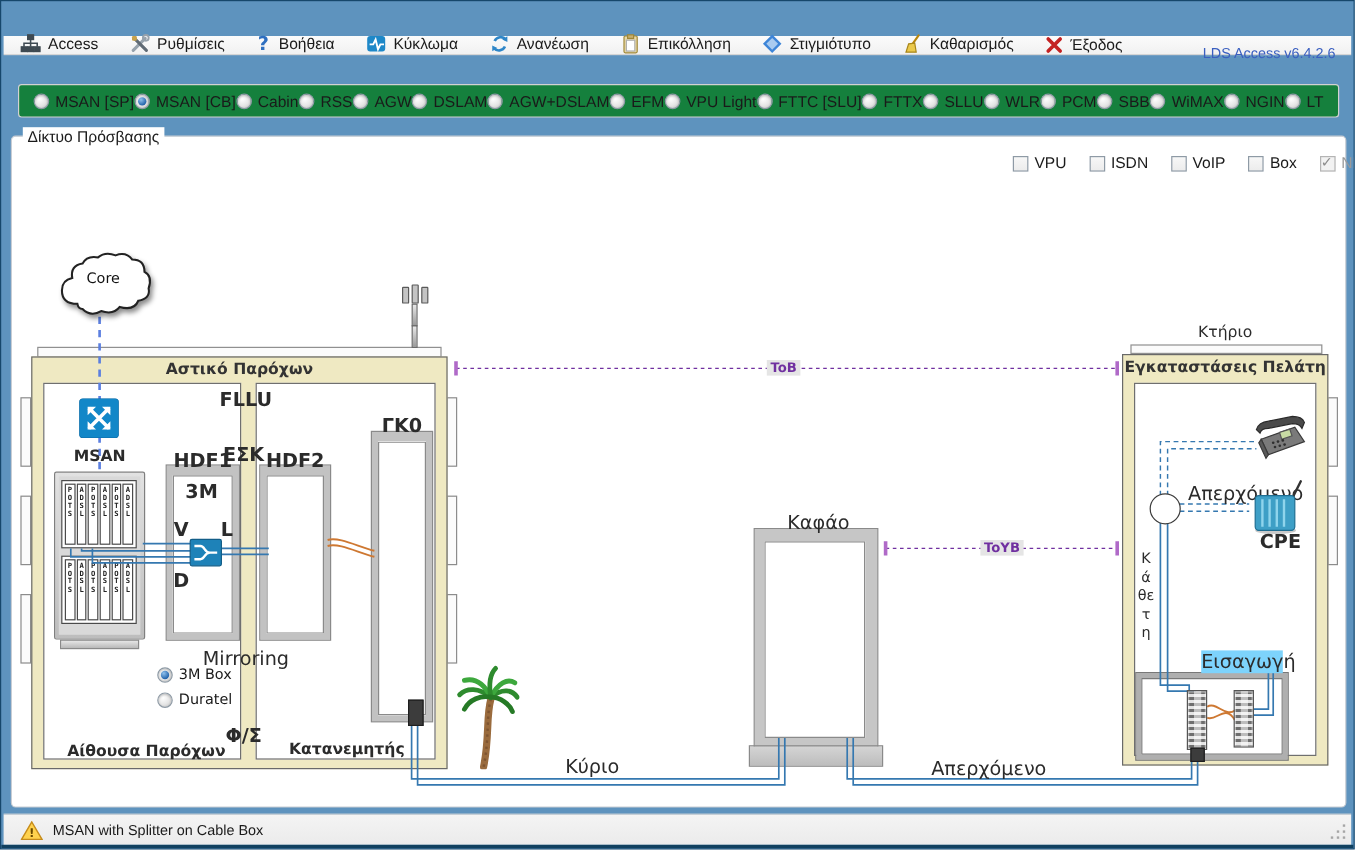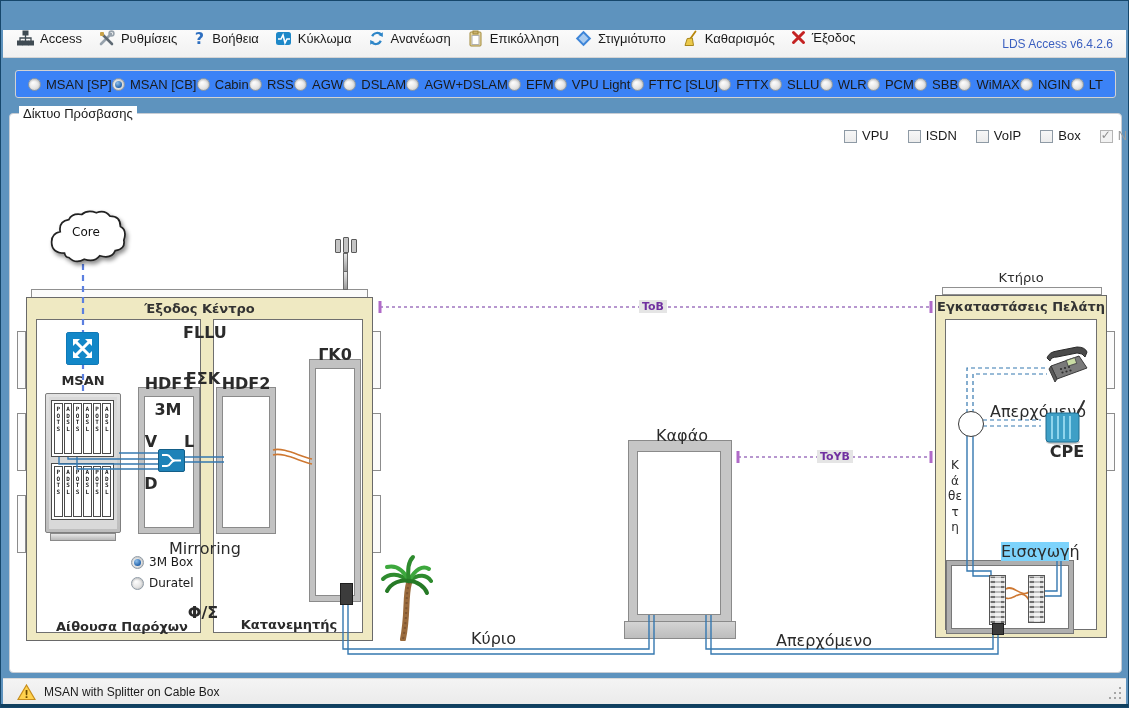--- a/index.html
+++ b/index.html
@@ -19,29 +19,29 @@
   .wbtn{position:absolute;top:3px;height:19px;border:1px solid #6B6B6B;border-radius:0 0 4px 4px;
     background:linear-gradient(#FDFDFD,#E8E8E8 45%,#CFCFCF 50%,#EDEDED);
     box-shadow:inset 0 0 0 1px rgba(255,255,255,.75);cursor:pointer;}
   .wbtn-min{left:1023px;width:29px;} .wbtn-max{left:1053px;width:29px;}
   .wbtn-close{left:1083px;width:38px;background:linear-gradient(#F3B2A5,#E07B66 45%,#C44F37 50%,#D96E52);border-color:#8E2F1C;}
   .wbtn-min::after{content:"";position:absolute;left:8px;right:8px;bottom:5px;height:3px;background:#3F3F3F;}
   .wbtn-max::after{content:"";position:absolute;left:9px;top:5px;width:9px;height:8px;border:2px solid #3F3F3F;background:#fff;}
   .wbtn-close::after{content:"✕";position:absolute;left:0;right:0;top:1px;text-align:center;color:#fff;font-size:12px;font-weight:bold;text-shadow:0 1px 1px #7A2516;}
 
   
-  .toolbar{position:absolute;left:2px;top:29px;right:2px;height:28px;background:linear-gradient(#FBFBFB,#F1F1F1);
-    border-bottom:1px solid #D5D5D5;display:flex;align-items:flex-start;gap:16px;padding:0 14px;}
+  .toolbar{position:absolute;left:2px;top:29px;right:2px;height:16px;background:linear-gradient(#FBFBFB,#F1F1F1);
+    border-bottom:1px solid #D5D5D5;display:flex;align-items:flex-end;gap:26px;padding:0 14px;}
   .tb-item{display:flex;align-items:center;gap:6px;font-size:13px;cursor:pointer;white-space:nowrap;}
   .tb-item svg{display:block;}
   .tb-version{position:absolute;right:13px;top:7px;font-size:12px;color:#3A5FC0;}
 
   
   .modebar{position:absolute;left:14px;top:69px;width:1101px;height:28px;border:1px solid #D2D2D2;border-radius:3px;
-    background:#3b82f6;display:flex;align-items:center;justify-content:space-between;padding:0 12px;}
+    background:#15803d;display:flex;align-items:center;justify-content:space-between;padding:0 12px;}
   .radio{display:flex;align-items:center;gap:5px;font-size:13px;cursor:pointer;white-space:nowrap;}
   .rdot{position:relative;width:13px;height:13px;border-radius:50%;border:1px solid #8E9AA5;flex:0 0 13px;
     background:radial-gradient(circle at 35% 30%,#FFFFFF,#E6E6E6 55%,#BFBFBF);box-shadow:inset 0 1px 2px rgba(0,0,0,.22);}
   .radio.checked .rdot::after{content:"";position:absolute;inset:2px;border-radius:50%;
     background:radial-gradient(circle at 35% 30%,#8FC0EC,#1E5FA8 75%);}
 
   
   .groupbox{position:absolute;left:8px;top:112px;width:1113px;height:560px;border:1px solid #C8CDD4;border-radius:4px;background:#fff;}
   .groupbox-label{position:absolute;left:18px;top:105px;background:#fff;padding:0 4px;font-size:13px;z-index:4;}
   .cbrow{position:absolute;left:843px;top:127px;display:flex;gap:19px;z-index:4;}
@@ -329,21 +329,21 @@
   <div class="tab" style="left:371px;top:412px;"></div>
   <div class="tab" style="left:371px;top:494px;"></div>
   <div class="roof" style="left:30px;top:288px;width:337px;height:9px;"></div>
   <div class="mast" style="left:342px;top:252px;height:19px;"></div>
   <div class="mast" style="left:342px;top:270px;height:19px;"></div>
   <div class="ant-panel" style="left:334px;top:238px;height:14px;"></div>
   <div class="ant-panel" style="left:342px;top:236px;height:16px;"></div>
   <div class="ant-panel" style="left:350px;top:238px;height:14px;"></div>
 
   <div class="bldg" style="left:25px;top:296px;width:347px;height:344px;">
-    <div class="bldg-title">Έξοδος Κέντρο</div>
+    <div class="bldg-title">Αστικό Παρόχων</div>
   </div>
   <div class="room" style="left:35px;top:318px;width:165px;height:314px;"></div>
   <div class="room" style="left:212px;top:318px;width:150px;height:314px;"></div>
 
   <div class="lbl" style="left:182px;top:322px;width:42px;">FLLU</div>
   <div class="lbl" style="left:182px;top:368px;width:40px;">ΕΣΚ</div>
   <div class="lbl" style="left:168px;top:538px;width:70px;font-weight:normal;">Mirroring</div>
   <div class="lbl" style="left:184px;top:602px;width:36px;">Φ/Σ</div>
   <div class="lbl" style="left:55px;top:618px;width:125px;font-size:13px;">Αίθουσα Παρόχων</div>
   <div class="lbl" style="left:238px;top:616px;width:100px;font-size:13px;">Κατανεμητής</div>

